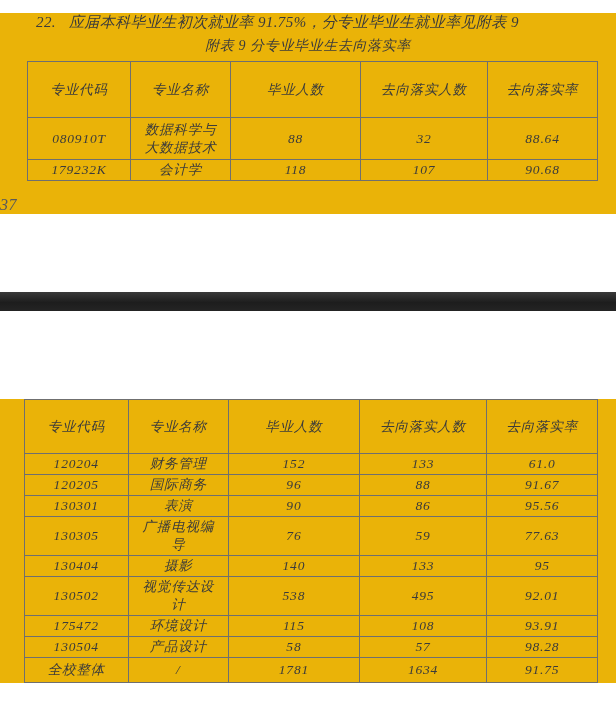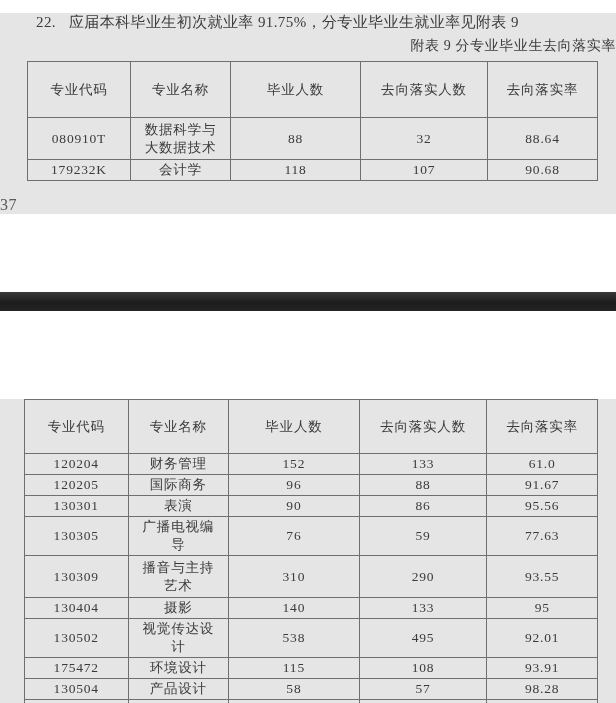--- a/index.html
+++ b/index.html
@@ -3,34 +3,34 @@
 <meta charset="utf-8">
 <style>
   * { margin: 0; padding: 0; box-sizing: border-box; }
   html, body {
     width: 616px; height: 703px;
     background: #ffffff;
     font-family: "Liberation Serif", "DejaVu Serif", serif;
     color: #3b3b3b;
     overflow: hidden;
   }
-  .page { background: #e5e5e5; }
+  .page { background: #eab308; font-style: italic; }
 
   .title-line {
     margin: 13px 0 0 36px;
     font-size: 15px;
     line-height: 19px;
     letter-spacing: 0.4px;
     white-space: nowrap;
   }
   .title-line .num { margin-right: 13px; }
 
   .caption {
     margin-top: 5px;
-    text-align: right;
+    text-align: center;
     font-size: 14px;
     letter-spacing: 0.6px;
   }
 
   table {
     border-collapse: collapse;
     table-layout: fixed;
   }
   #table1 { margin: 6px 0 0 27px; width: 570px; }
   #table2 { margin: 88px 0 0 24px; width: 574px; }
@@ -157,27 +157,20 @@
       <td>86</td>
       <td>95.56</td>
     </tr>
     <tr class="r-std">
       <td>130305</td>
       <td>广播电视编导</td>
       <td>76</td>
       <td>59</td>
       <td>77.63</td>
     </tr>
-    <tr class="r-tall">
-      <td>130309</td>
-      <td>播音与主持艺术</td>
-      <td>310</td>
-      <td>290</td>
-      <td>93.55</td>
-    </tr>
     <tr class="r-std">
       <td>130404</td>
       <td>摄影</td>
       <td>140</td>
       <td>133</td>
       <td>95</td>
     </tr>
     <tr class="r-std">
       <td>130502</td>
       <td>视觉传达设计</td>

